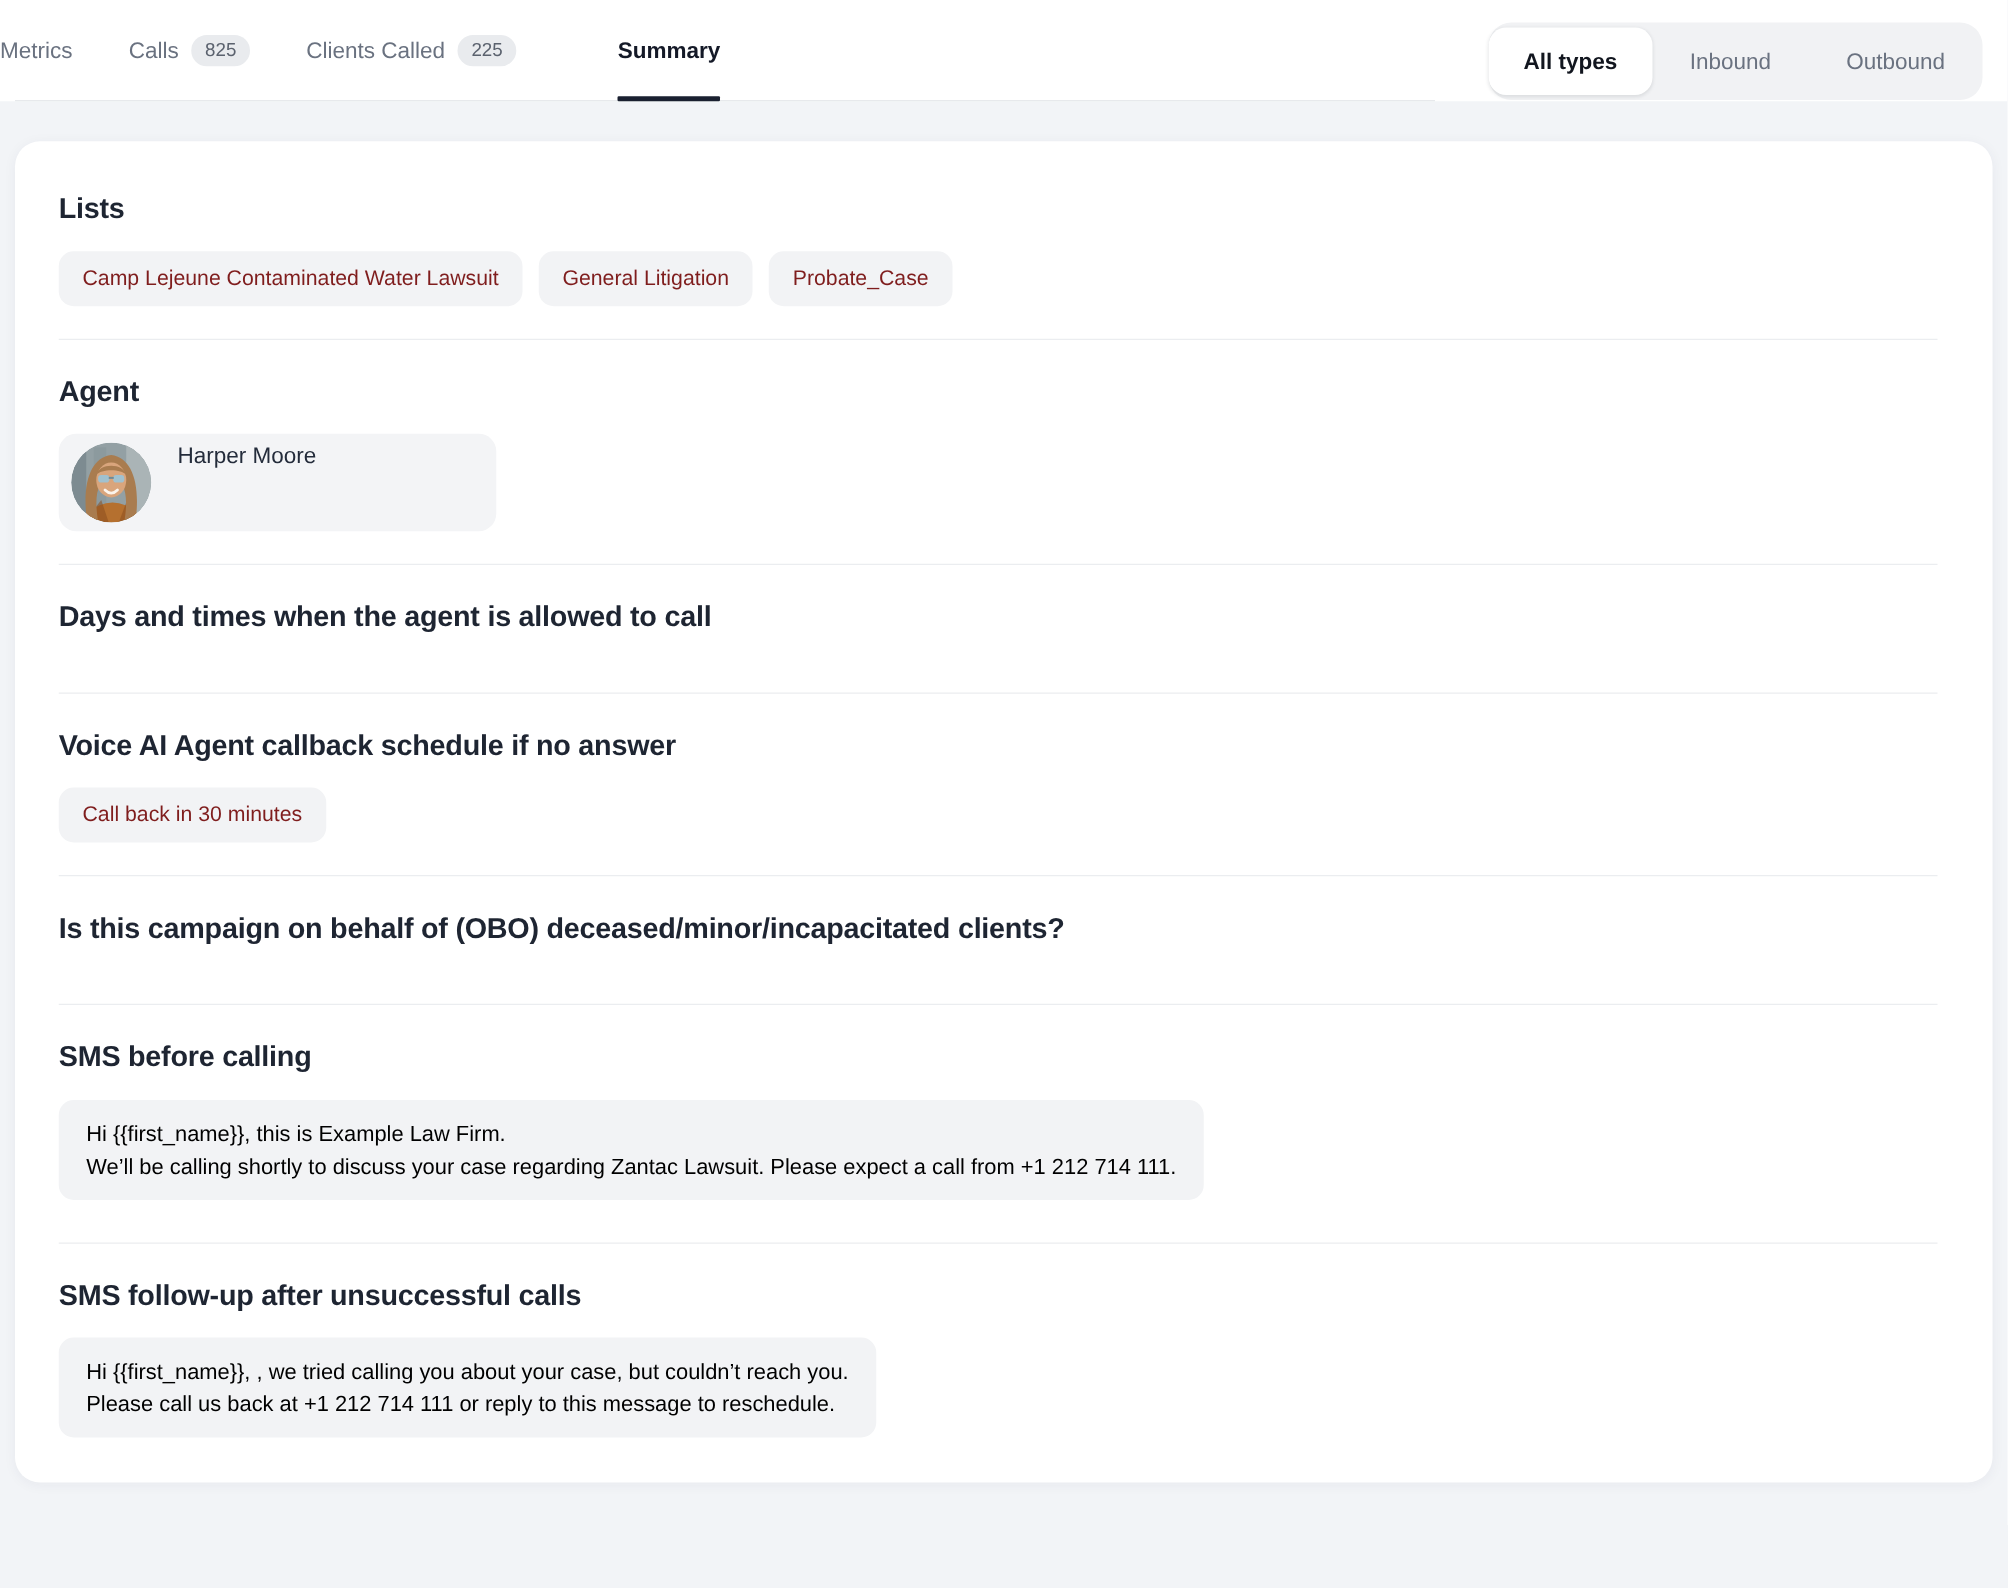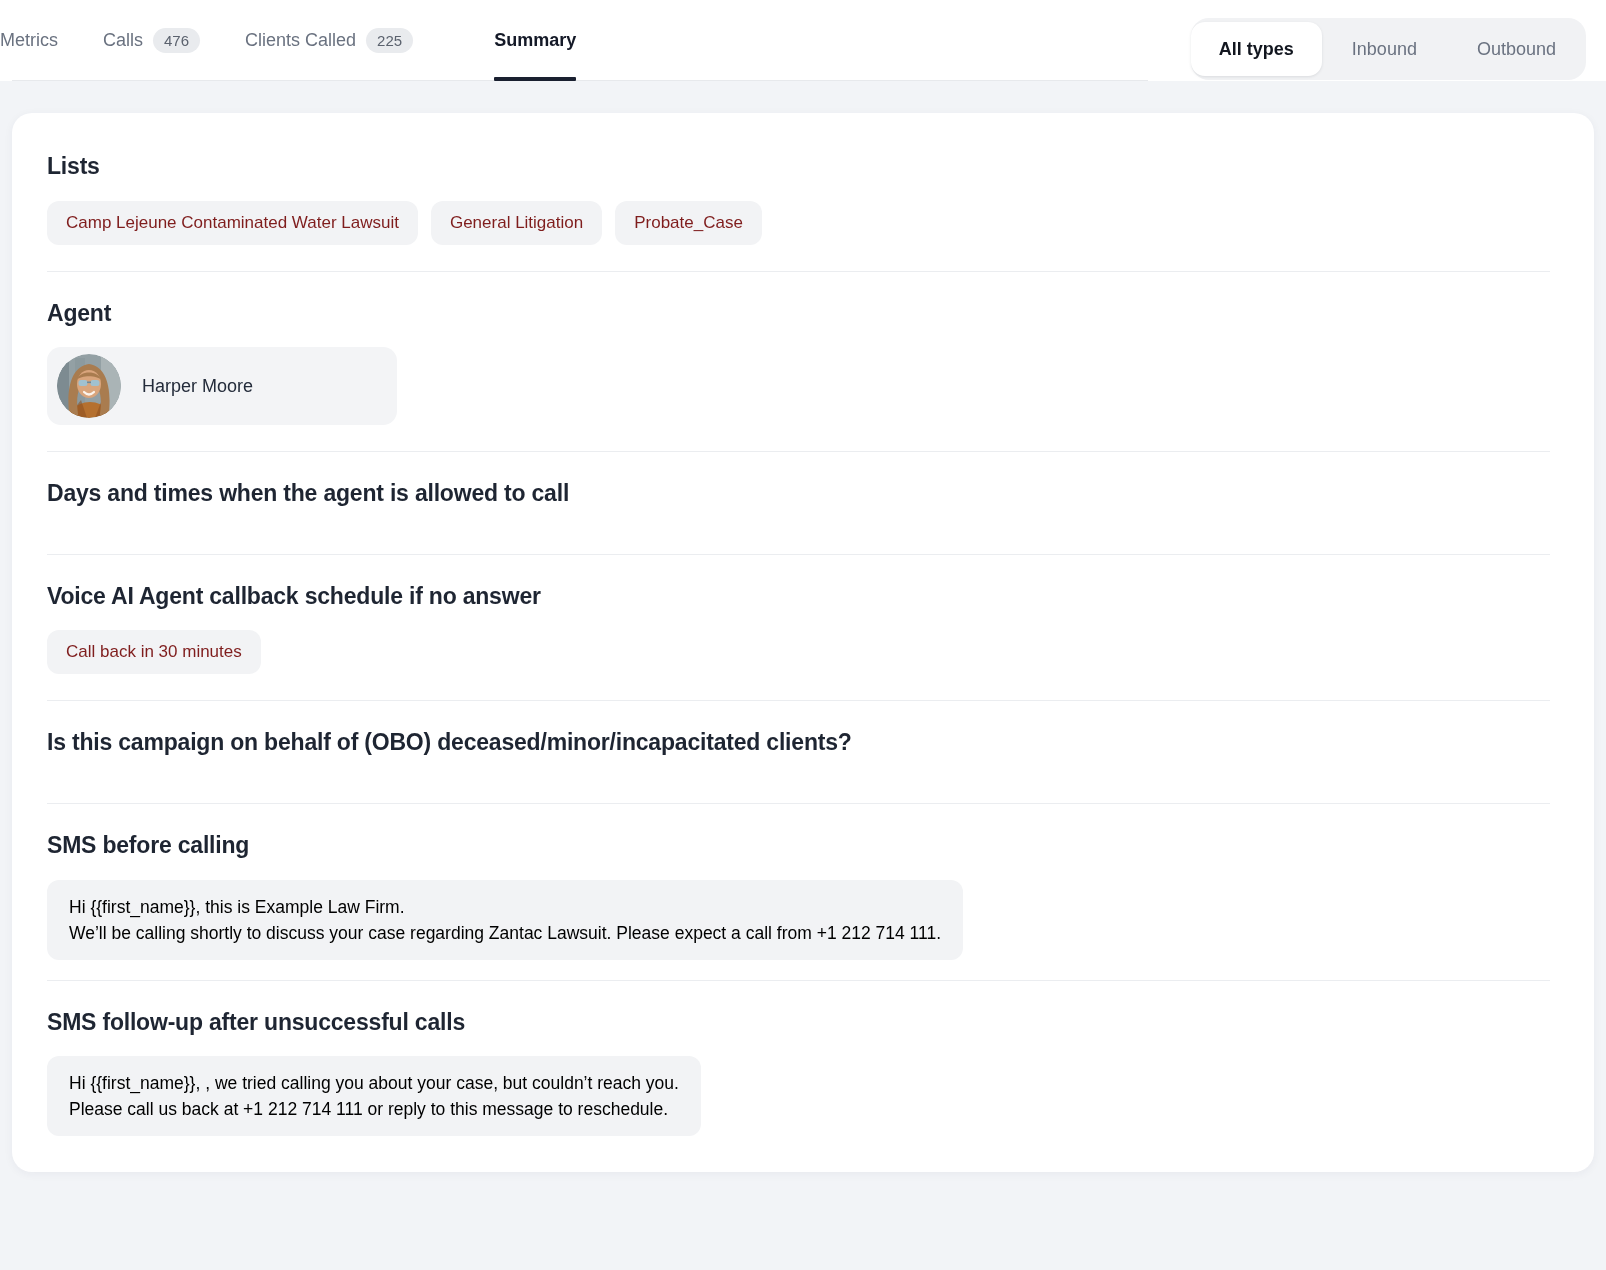--- a/index.html
+++ b/index.html
@@ -53,53 +53,53 @@
   }
   
   .card{
     margin:32px 12px 0;background:var(--card_bg);border-radius:20px;
     box-shadow:0 2px 10px rgba(30,40,70,.05);
     padding:40px 44px 36px 35px;
   }
   section{border-bottom:1px solid var(--divider);padding:28px 0 26px;}
   section:first-child{padding-top:0;}
   section:last-child{border-bottom:none;padding-bottom:0;}
-  section.tight-bottom{padding-bottom:20px;}
+  section.tight-bottom{padding-bottom:34px;}
   h2{
     margin:0 0 20px;font-size:23px;font-weight:700;color:var(--text_primary);
     letter-spacing:-0.2px;line-height:1.2;
   }
   .chips{display:flex;flex-wrap:wrap;gap:13px;}
   .chip{
     background:var(--chip_bg);color:#7f1d1d;font-size:17px;line-height:20px;
     padding:12px 19px;border-radius:12px;white-space:nowrap;
   }
   .agent-card{
     width:350px;background:#f3f4f6;border-radius:14px;
-    display:flex;align-items:center;gap:21px;padding:7px 10px;
+    display:flex;gap:21px;padding:7px 10px;
   }
   .avatar{width:64px;height:64px;border-radius:50%;overflow:hidden;flex:0 0 auto;display:block;}
   .agent-name{font-size:18px;font-weight:500;color:#242c3b;}
   .sms-box{
     background:var(--chip_bg);border-radius:12px;padding:14px 22px;
     font-size:17.5px;line-height:26px;color:#000000;
     width:fit-content;max-width:100%;
   }
 </style>
 </head>
 <body>
 
 <header>
   <nav class="tabs">
     <div class="tab">
       <span>Metrics</span>
     </div>
     <div class="tab">
       <span>Calls</span>
-      <span class="badge">476</span>
+      <span class="badge">825</span>
     </div>
     <div class="tab">
       <span>Clients Called</span>
       <span class="badge">225</span>
     </div>
     <div class="tab active">
       <span>Summary</span>
     </div>
   </nav>
   <div class="segmented">

